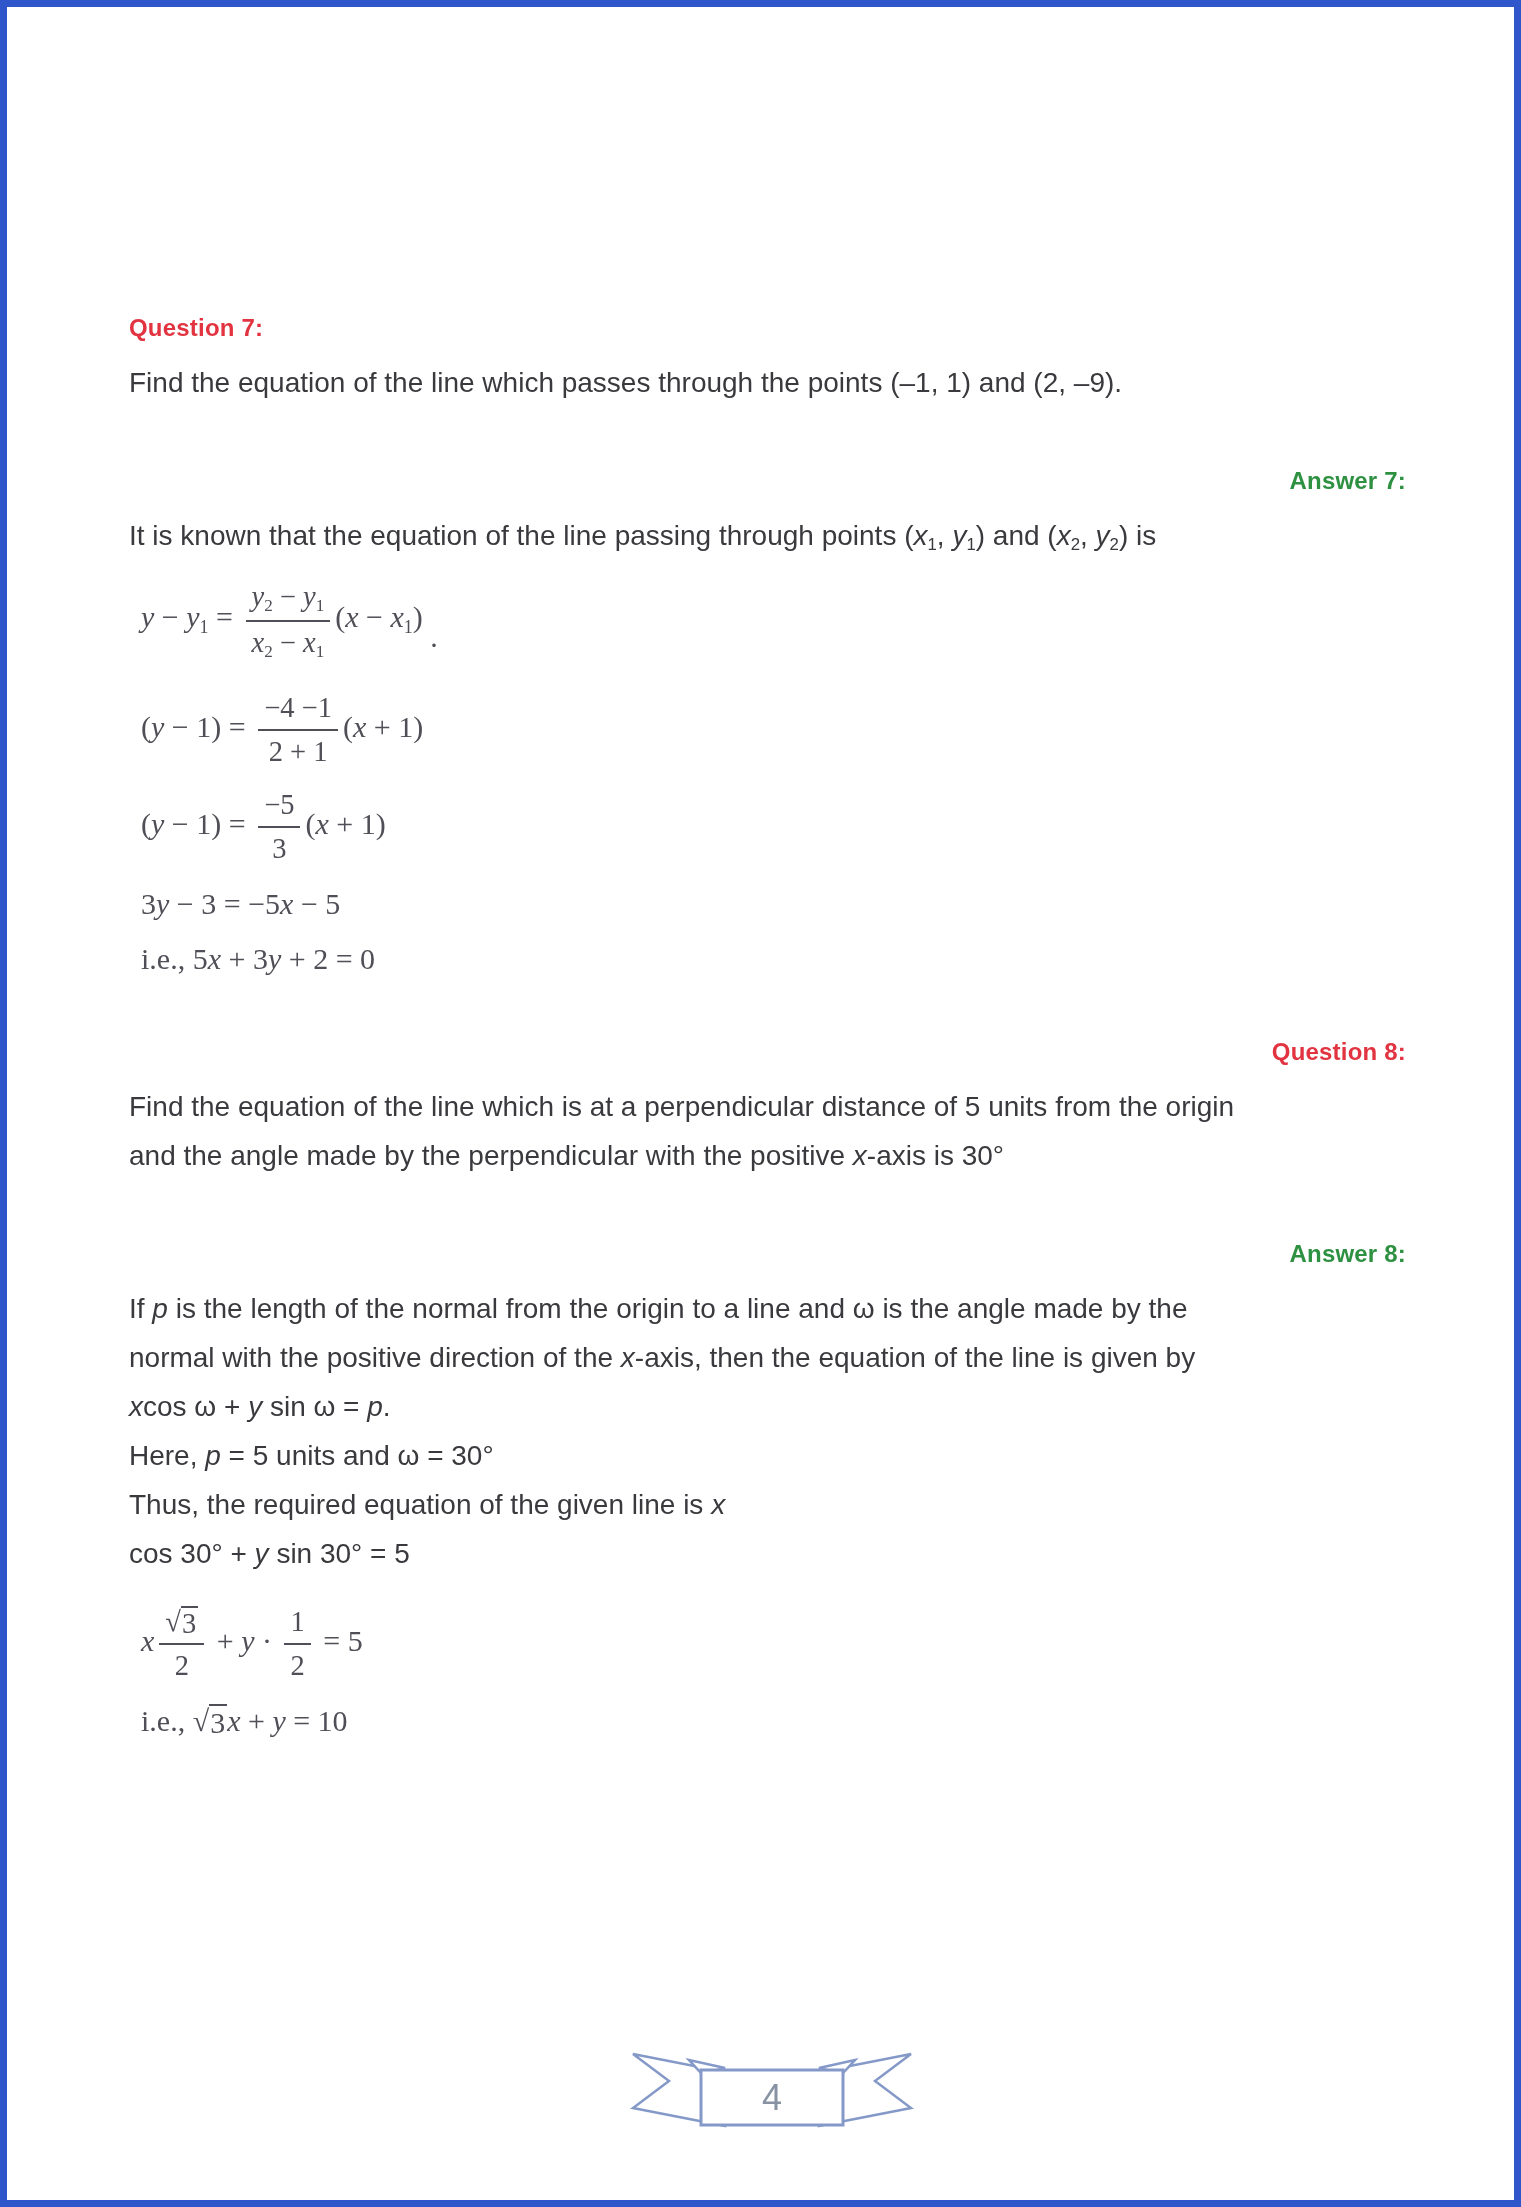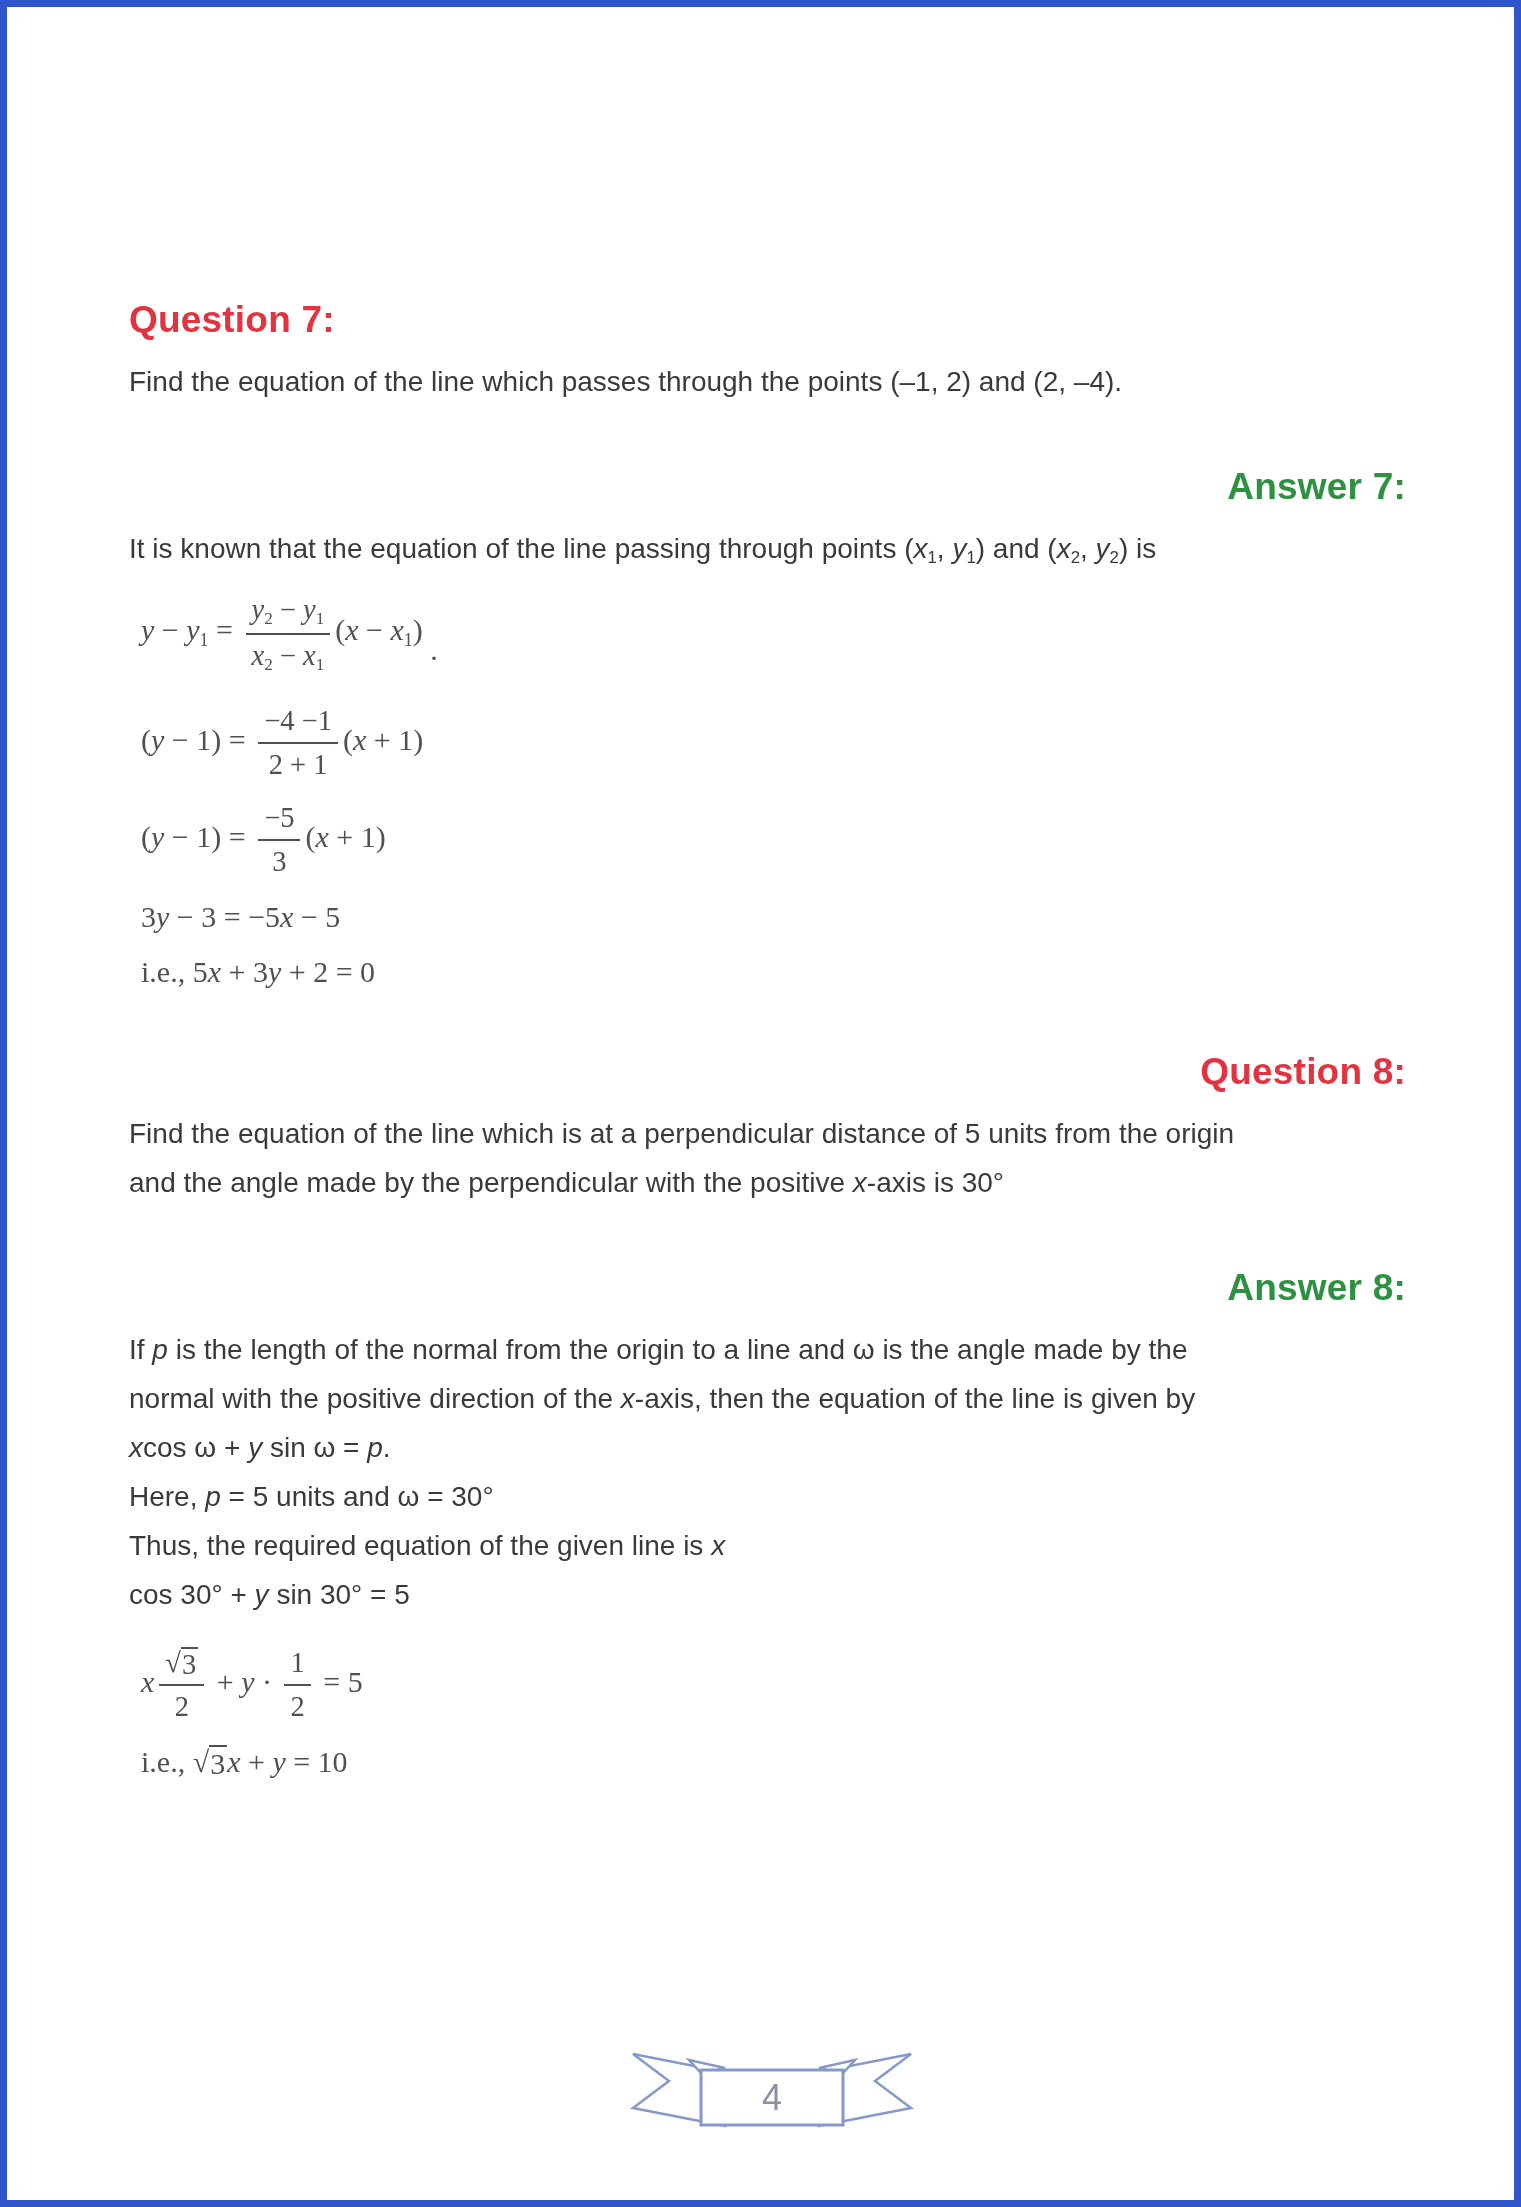--- a/index.html
+++ b/index.html
@@ -16,23 +16,23 @@
     background: #ffffff;
     font-family: "Liberation Sans", sans-serif;
     overflow: hidden;
   }
   .content {
     padding: 292px 108px 0 122px;
     font-size: 28px;
     color: var(--body_text, #3a3a3e);
   }
   h2 {
-    font-size: 37px;
+    font-size: 24px;
     font-weight: bold;
-    margin: 0 0 16px 0;
+    margin: 15px 0 16px 0;
     letter-spacing: 0.2px;
   }
   .h-red   { color: var(--question_heading, #e23440); }
   .h-green { color: var(--answer_heading, #2e9041); }
   .mt-lg   { margin-top: 60px; text-align: right; }
   p.body {
     margin: 0 0 10px 0;
     line-height: 49px;
     max-width: 1280px;
   }
@@ -96,21 +96,21 @@
     fill: var(--ribbon_number, #8792a3);
   }
 </style>
 </head>
 <body>
 
 <div class="page">
   <div class="content">
 
     <h2 class="h-red">Question 7:</h2>
-    <p class="body tight">Find the equation of the line which passes through the points (–1, 2) and (2, –4).</p>
+    <p class="body tight">Find the equation of the line which passes through the points (–1, 1) and (2, –9).</p>
 
     <h2 class="h-green mt-lg">Answer 7:</h2>
     <p class="body">It is known that the equation of the line passing through points (<span class="it">x</span><span class="sub">1</span>, <span class="it">y</span><span class="sub">1</span>) and (<span class="it">x</span><span class="sub">2</span>, <span class="it">y</span><span class="sub">2</span>) is</p>
 
     <div class="math gen"><span class="it">y</span> − <span class="it">y</span><span class="sub">1</span> = <span class="frac"><span class="num"><span class="it">y</span><span class="sub">2</span> − <span class="it">y</span><span class="sub">1</span></span><span class="den"><span class="it">x</span><span class="sub">2</span> − <span class="it">x</span><span class="sub">1</span></span></span>(<span class="it">x</span> − <span class="it">x</span><span class="sub">1</span>)<span class="low"> .</span></div>
 
 
     <div class="math step">(<span class="it">y</span> − 1) = <span class="frac"><span class="num">−4 −1</span><span class="den">2 + 1</span></span>(<span class="it">x</span> + 1)</div>
     <div class="math step">(<span class="it">y</span> − 1) = <span class="frac"><span class="num">−5</span><span class="den">3</span></span>(<span class="it">x</span> + 1)</div>
     <div class="math step">3<span class="it">y</span> − 3 = −5<span class="it">x</span> − 5</div>

